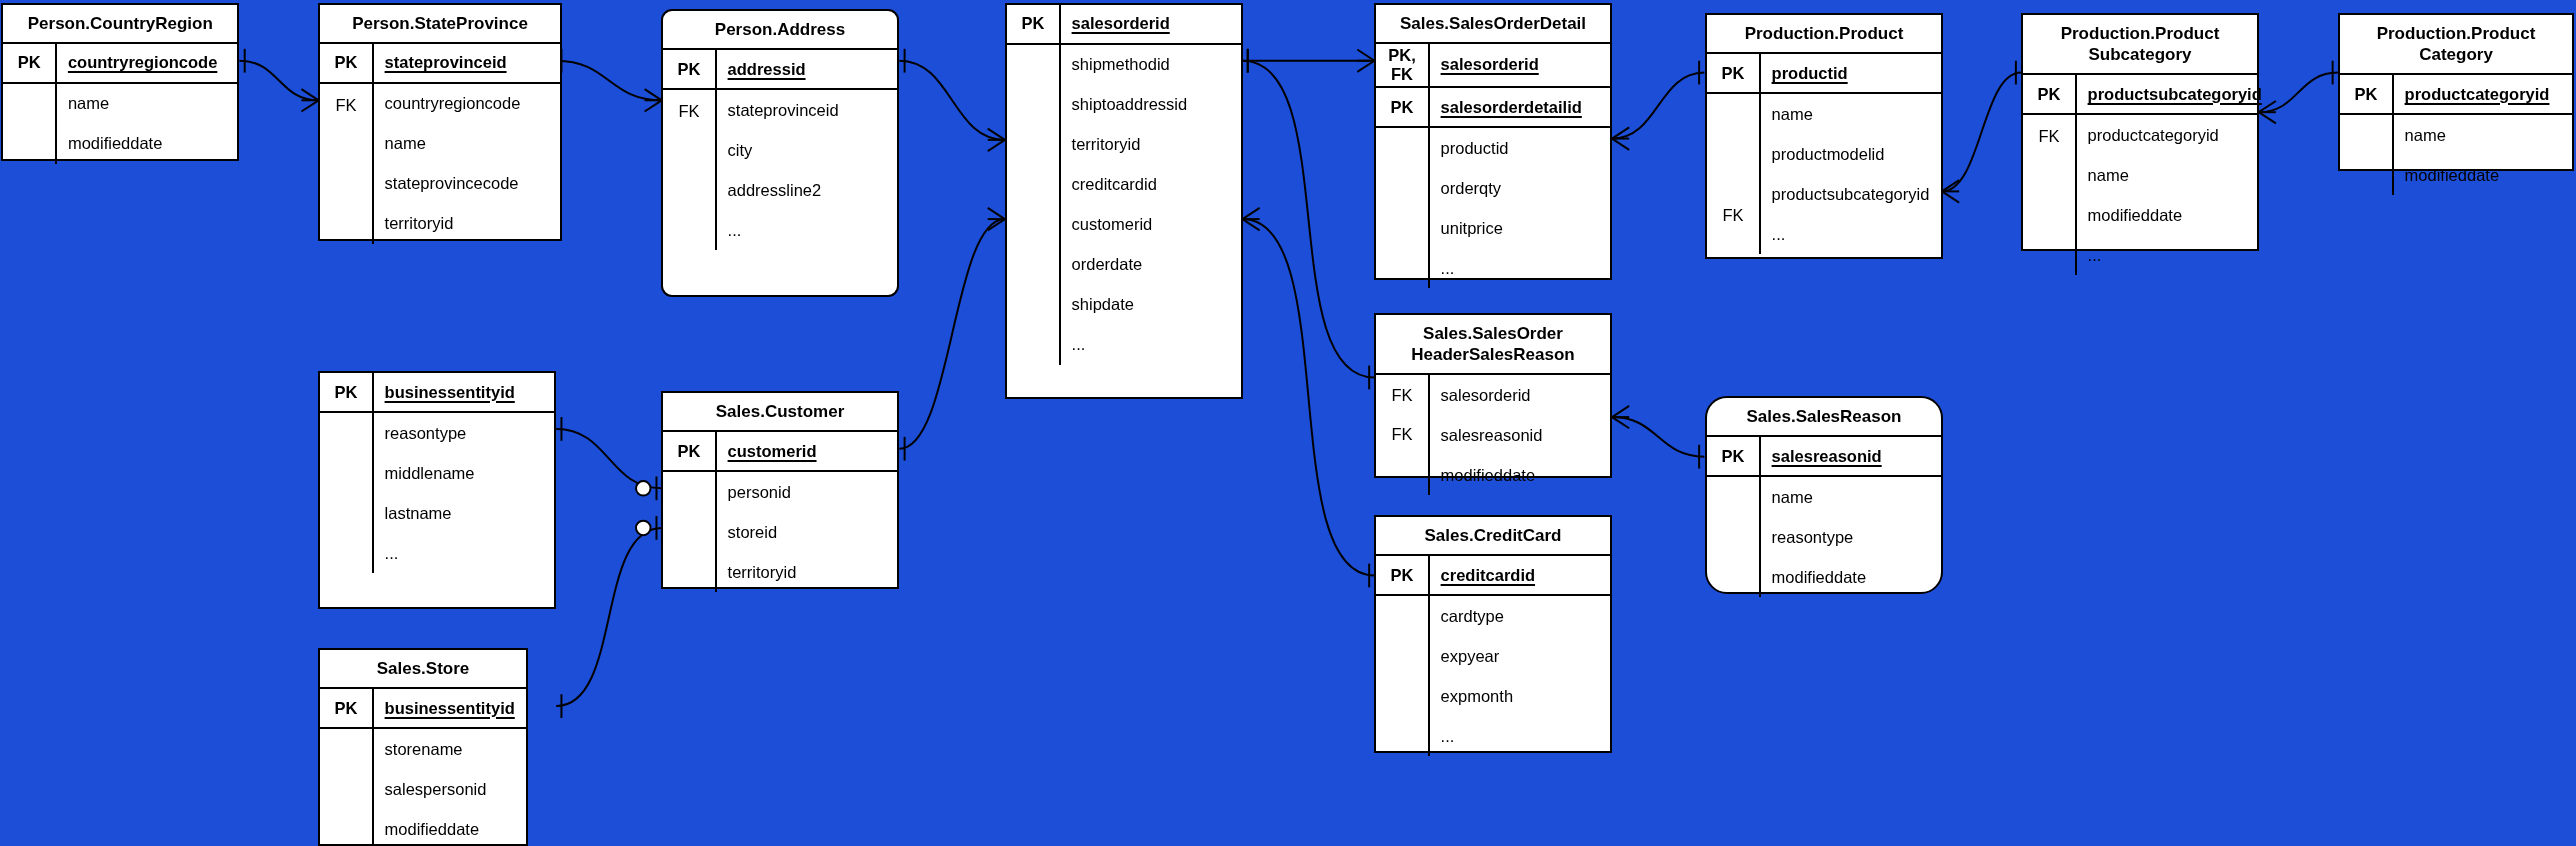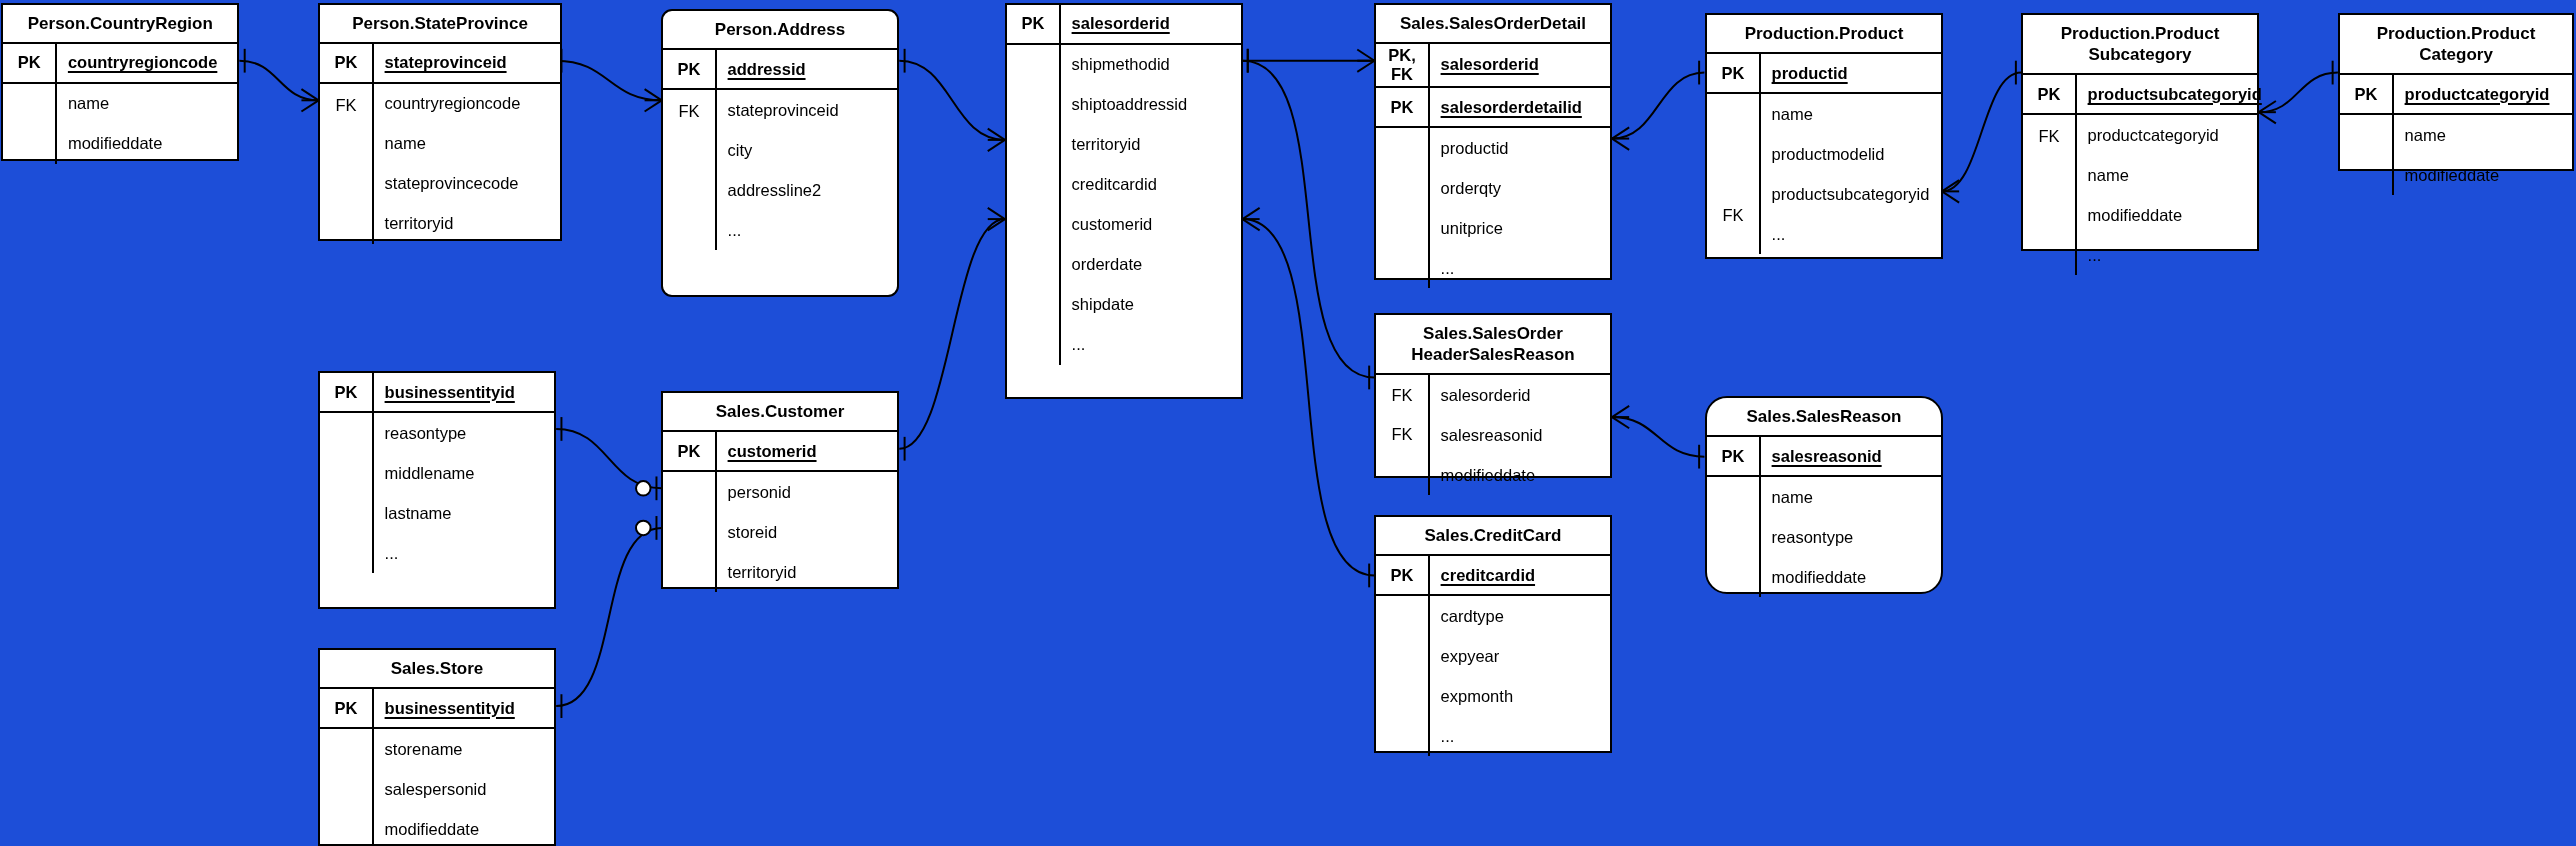--- a/index.html
+++ b/index.html
@@ -379,21 +379,21 @@
       </div>
       <div class="attr-block">
         <div class="attr-block-key"></div>
         <div class="attr-block-list">
           <div class="attr-plain">personid</div>
           <div class="attr-plain">storeid</div>
           <div class="attr-plain">territoryid</div>
         </div>
       </div>
     </div>
-    <div class="entity" style="left: 318px; top: 648px; width: 238px; height: 198px;">
+    <div class="entity" style="left: 318px; top: 648px; width: 210px; height: 198px;">
       <div class="entity-title">Sales.Store</div>
       <div class="attr-row sep">
         <div class="attr-key bold">PK</div>
         <div class="attr-name pk">businessentityid</div>
       </div>
       <div class="attr-block">
         <div class="attr-block-key"></div>
         <div class="attr-block-list">
           <div class="attr-plain">storename</div>
           <div class="attr-plain">salespersonid</div>

